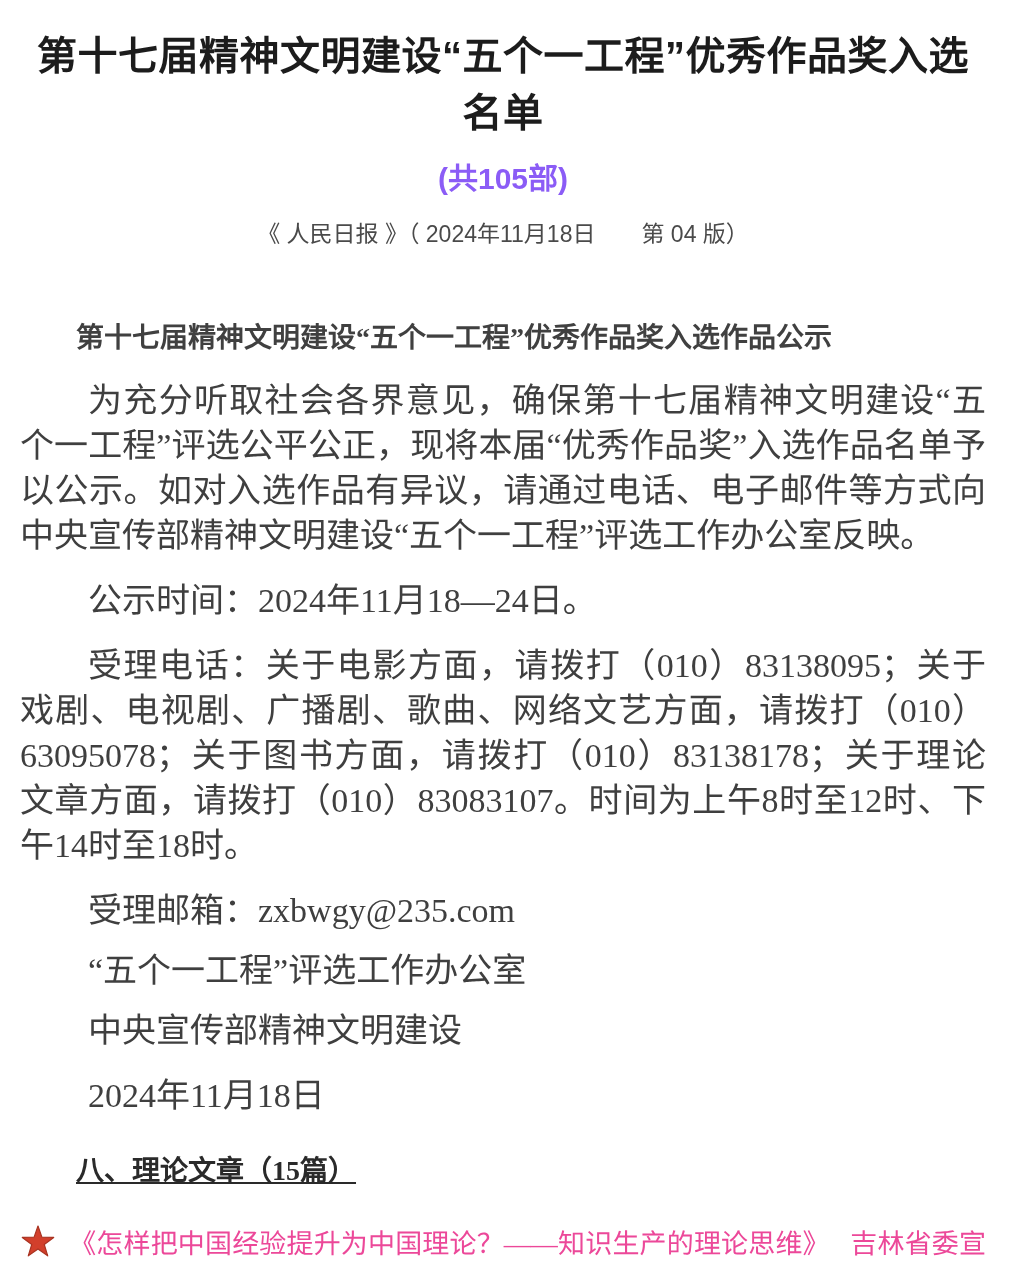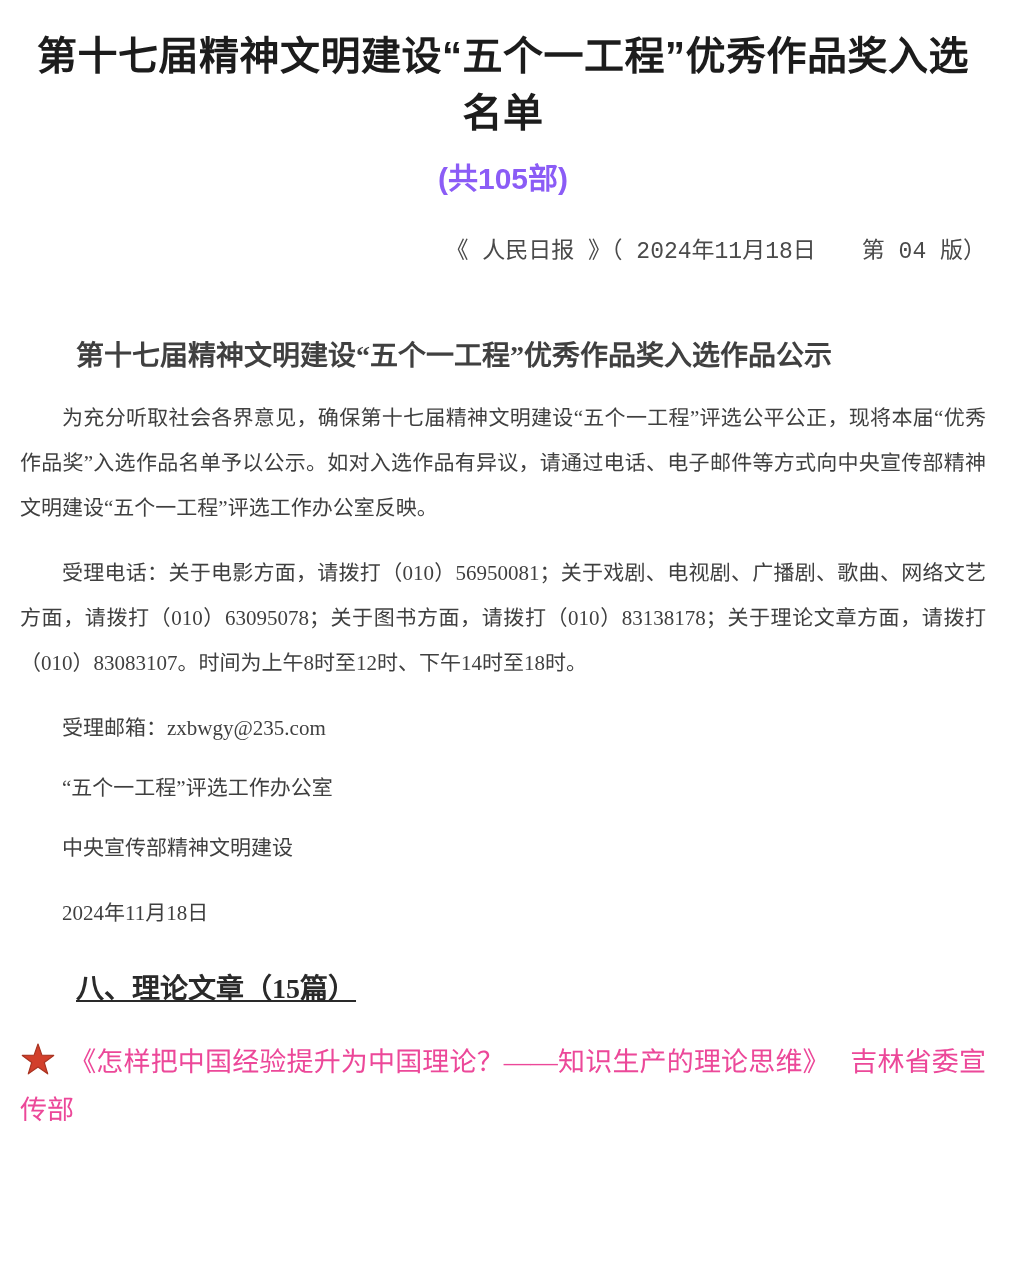--- a/index.html
+++ b/index.html
@@ -30,38 +30,38 @@
   .article-subtitle {
     font-family: "Liberation Sans", "DejaVu Sans", sans-serif;
     font-weight: 900;
     font-size: 30px;
     line-height: 42px;
     text-align: center;
     color: #8b5cf6;
     margin-top: 16px;
   }
   .source-line {
-    font-family: Liberation Mono, monospace;
+    font-family: Liberation Sans, sans-serif;
     font-size: 23px;
     line-height: 32px;
-    text-align: right;
+    text-align: center;
     color: #4a4a4a;
-    margin-top: 36px;
+    margin-top: 18px;
   }
   .section-heading {
     font-family: "Liberation Serif", "DejaVu Serif", serif;
     font-weight: 700;
     font-size: 28px;
     line-height: 40px;
     color: #404040;
     margin: 68px 0 0 0;
     text-indent: 2em;
   }
   .body-paragraph {
-    font-size: 21px;
+    font-size: 34px;
     line-height: 45px;
     color: #3f3f3f;
     margin: 20px 0 0 0;
     text-indent: 2em;
     text-align: justify;
   }
   .body-paragraph.tight { margin-top: 15px; }
   .list-heading {
     font-family: "Liberation Serif", "DejaVu Serif", serif;
     font-weight: 700;
@@ -95,22 +95,23 @@
   <h1 class="article-title">第十七届精神文明建设“五个一工程”优秀作品奖入选名单</h1>
 
   <div class="article-subtitle">(共105部)</div>
 
   <div class="source-line">《 人民日报 》（ 2024年11月18日　　第  04 版）</div>
 
   <h2 class="section-heading">第十七届精神文明建设“五个一工程”优秀作品奖入选作品公示</h2>
 
   <p class="body-paragraph">为充分听取社会各界意见，确保第十七届精神文明建设“五个一工程”评选公平公正，现将本届“优秀作品奖”入选作品名单予以公示。如对入选作品有异议，请通过电话、电子邮件等方式向中央宣传部精神文明建设“五个一工程”评选工作办公室反映。</p>
 
+  <p class="body-paragraph">公示时间：2024年11月18—24日。</p>
 
-  <p class="body-paragraph">受理电话：关于电影方面，请拨打（010）56950081；关于戏剧、电视剧、广播剧、歌曲、网络文艺方面，请拨打（010）63095078；关于图书方面，请拨打（010）83138178；关于理论文章方面，请拨打（010）83083107。时间为上午8时至12时、下午14时至18时。</p>
+  <p class="body-paragraph">受理电话：关于电影方面，请拨打（010）83138095；关于戏剧、电视剧、广播剧、歌曲、网络文艺方面，请拨打（010）63095078；关于图书方面，请拨打（010）83138178；关于理论文章方面，请拨打（010）83083107。时间为上午8时至12时、下午14时至18时。</p>
 
   <p class="body-paragraph">受理邮箱：zxbwgy@235.com</p>
 
   <p class="body-paragraph tight">“五个一工程”评选工作办公室</p>
 
   <p class="body-paragraph tight">中央宣传部精神文明建设</p>
 
   <p class="body-paragraph">2024年11月18日</p>
 
   <h3 class="list-heading">八、理论文章（15篇）</h3>

